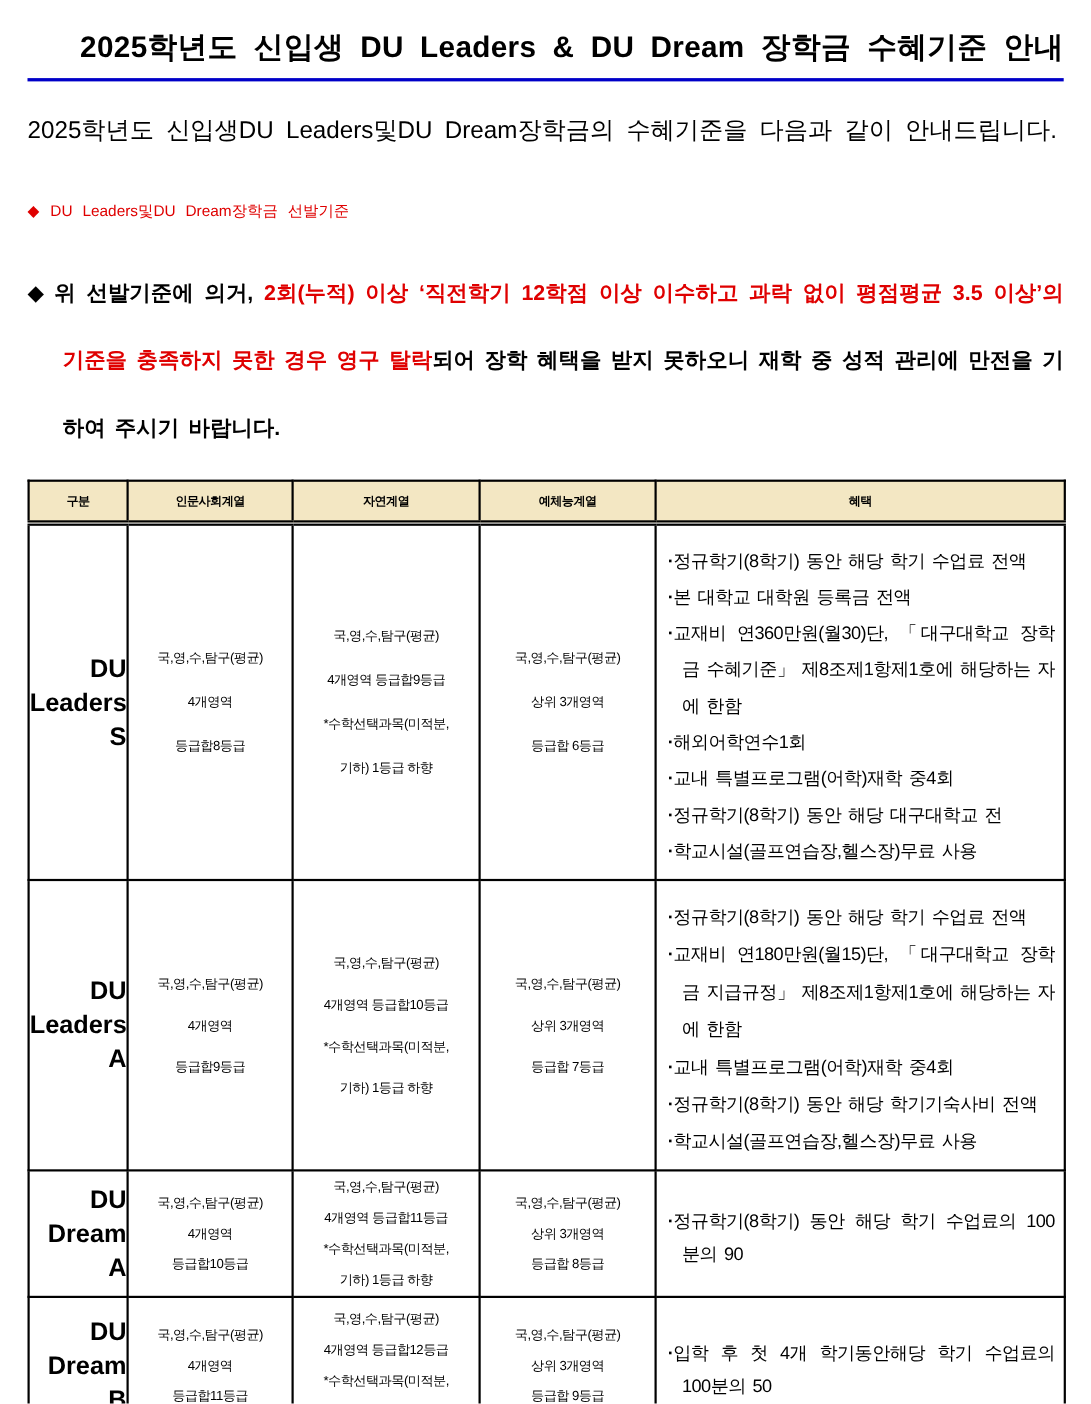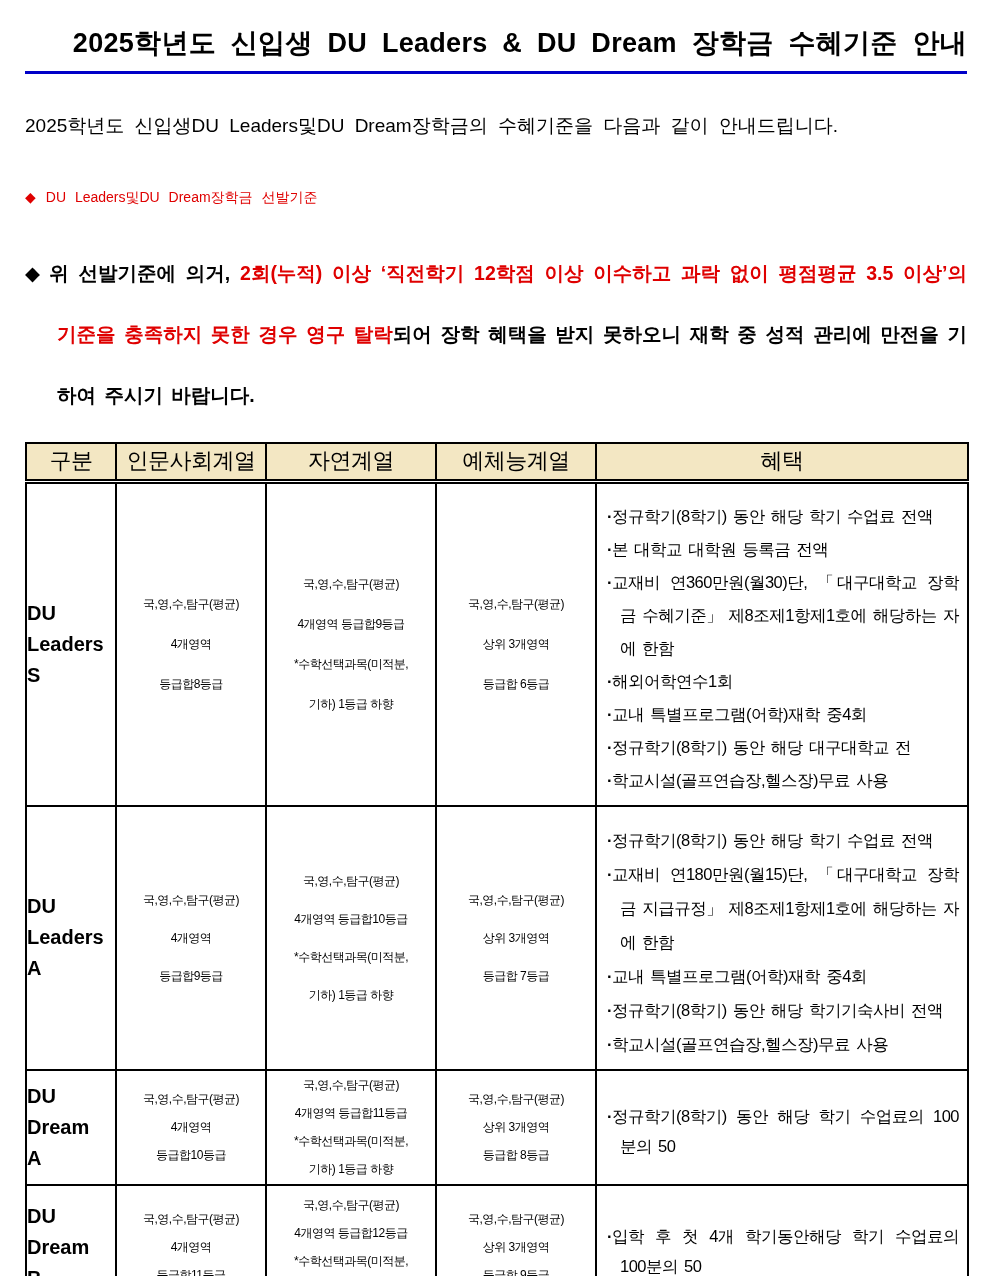--- a/index.html
+++ b/index.html
@@ -17,21 +17,21 @@
     font-size:27px; font-weight:bold; text-align:right;
     letter-spacing:0.3px; word-spacing:7px; line-height:34px;
   }
   .title-rule {
     border:none; height:0;
     border-top:3px solid var(--underline-blue,#0000C8);
     margin-top:11px;
   }
 
   
-  .intro { margin-top:39px; font-size:19px; word-spacing:5px; font-weight:500; }
+  .intro { margin-top:29px; font-size:22px; word-spacing:5px; font-weight:500; }
 
   
   .sec1 { margin-top:50px; }
   .sec1-head { color:var(--accent-red,#DF0000); font-size:14px; word-spacing:5px; }
   .sec1-head .diamond { margin-right:10px; }
   .sec1-items { margin-top:14px; margin-left:34px; }
   .sec1-items .sel-item {
     color:var(--accent-red,#DF0000); font-weight:bold;
     font-size:20px; line-height:43px; word-spacing:4px;
   }
@@ -43,24 +43,24 @@
     text-align:justify; word-spacing:3px;
   }
   .sec2 .diamond { margin-right:8px; }
   .sec2 .red { color:var(--accent-red,#DF0000); }
 
   
   table { border-collapse:collapse; table-layout:fixed; width:942px; margin-top:16px; }
   th, td { border:2px solid #000; vertical-align:middle; }
   th {
     background:var(--header-bg,#F3E7C3);
-    font-size:22px; font-weight:normal; height:38px;
+    font-size:11px; font-weight:bold; height:38px;
     border-bottom:5px double #000; letter-spacing:-0.5px;
   }
-  td.name  { font-weight:bold; font-size:20px; text-align:left; white-space:pre-line; line-height:31px; }
+  td.name  { font-weight:bold; font-size:23px; text-align:right; white-space:pre-line; line-height:31px; }
   td.grade { font-size:12px; text-align:center; white-space:pre-line; letter-spacing:-0.5px; }
   td.benefits { font-size:16.5px; padding:16px 8px 8px 10px; letter-spacing:-0.5px; }
   .benefit-item { text-align:justify; padding-left:13px; text-indent:-13px; word-spacing:2px; }
   .benefit-item::before { content:"\00B7 "; font-weight:bold; }
 
   tr.r1 { height:242px; } tr.r1 td.grade { line-height:40px; } tr.r1 .benefit-item { line-height:33px; }
   tr.r2 { height:203px; } tr.r2 td.grade { line-height:38px; } tr.r2 .benefit-item { line-height:34px; }
   tr.r3 { height:115px; } tr.r3 td.grade { line-height:28px; } tr.r3 .benefit-item { line-height:30px; }
   tr.r4 { height:125px; } tr.r4 td.grade { line-height:28px; } tr.r4 .benefit-item { line-height:30px; }
 </style>
@@ -154,21 +154,21 @@
 4개영역
 등급합10등급</td>
         <td class="grade">국,영,수,탐구(평균)
 4개영역 등급합11등급
 *수학선택과목(미적분,
 기하) 1등급 하향</td>
         <td class="grade">국,영,수,탐구(평균)
 상위 3개영역
 등급합 8등급</td>
         <td class="benefits">
-            <div class="benefit-item">정규학기(8학기) 동안 해당 학기 수업료의 100분의 50</div>
+            <div class="benefit-item">정규학기(8학기) 동안 해당 학기 수업료의 100분의 90</div>
           </td>
       </tr>
       <tr class="r4">
         <td class="name">DU
 Dream
 B</td>
         <td class="grade">국,영,수,탐구(평균)
 4개영역
 등급합11등급</td>
         <td class="grade">국,영,수,탐구(평균)

